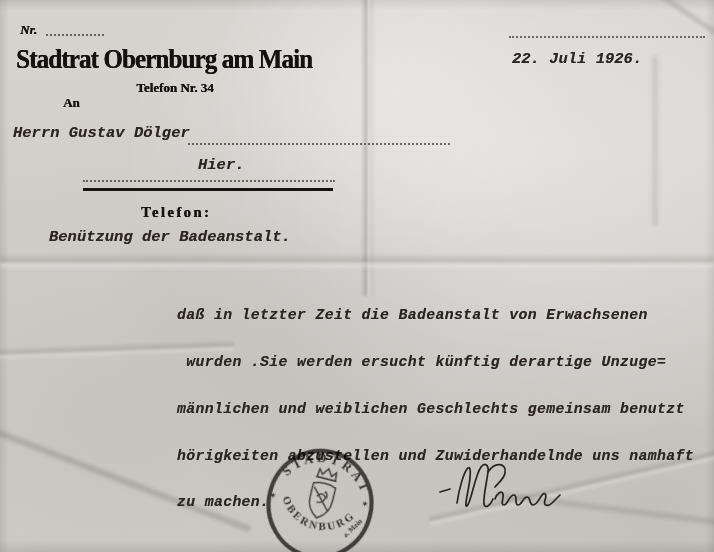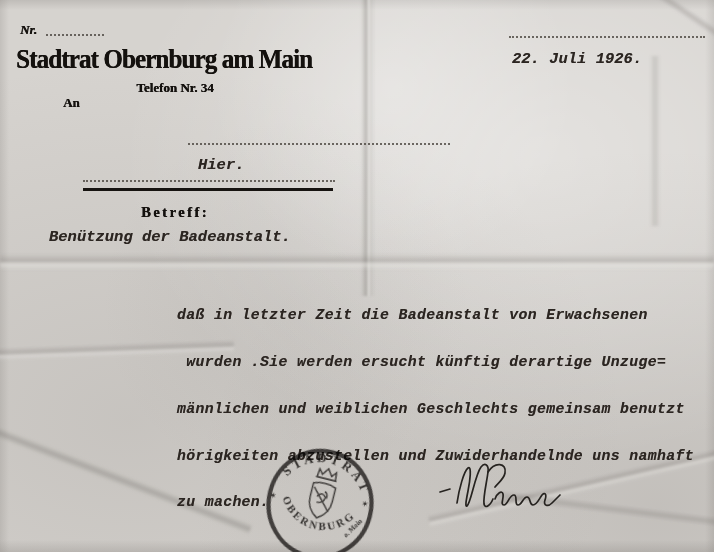--- a/index.html
+++ b/index.html
@@ -85,26 +85,27 @@
   <div class="abs fraktur nr-label">Nr.</div>
   <div class="abs dotline nr-dots"></div>
 
   <div class="abs typed date-typed">22. Juli 1926.</div>
   <div class="abs dotline date-dots"></div>
 
   <div class="abs fraktur headline">Stadtrat Obernburg am Main</div>
   <div class="abs fraktur phone">Telefon Nr. 34</div>
 
   <div class="abs fraktur an">An</div>
+  <div class="abs typed name">Herrn Gustav Dölger</div>
   <div class="abs dotline name-dots"></div>
   <div class="abs typed hier">Hier.</div>
   <div class="abs dotline addr-dots"></div>
   <div class="abs addr-bar"></div>
 
-  <div class="abs fraktur betreff">Betreff:</div>
+  <div class="abs fraktur betreff">Telefon:</div>
   <div class="abs typed subject">Benützung der Badeanstalt.</div>
 
   <div class="abs typed body-block">
     <div class="bline">daß in letzter Zeit die Badeanstalt von Erwachsenen</div>
     <div class="bline"> wurden .Sie werden ersucht künftig derartige Unzuge=</div>
     <div class="bline">männlichen und weiblichen Geschlechts gemeinsam benutzt</div>
     <div class="bline">hörigkeiten abzustellen und Zuwiderhandelnde uns namhaft</div>
     <div class="bline">zu machen.</div>
     
     

